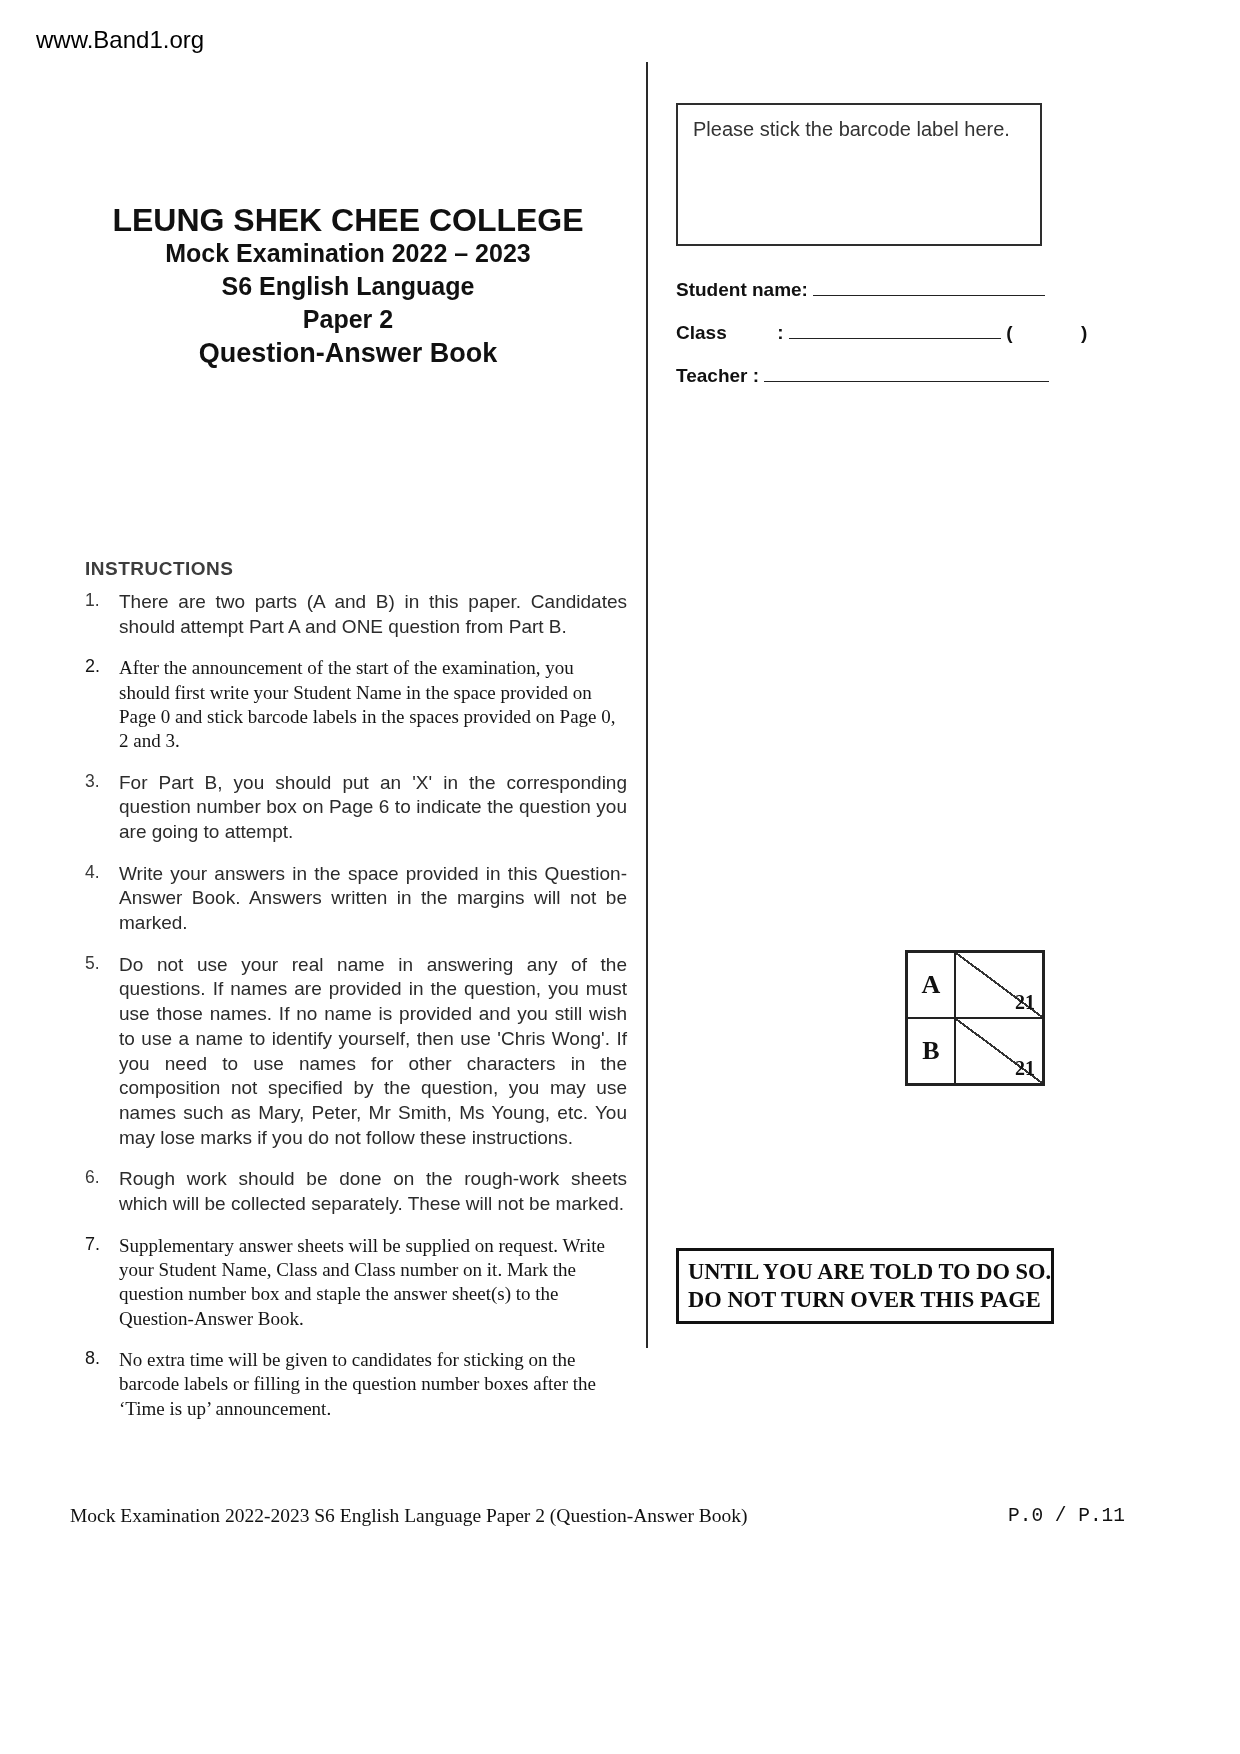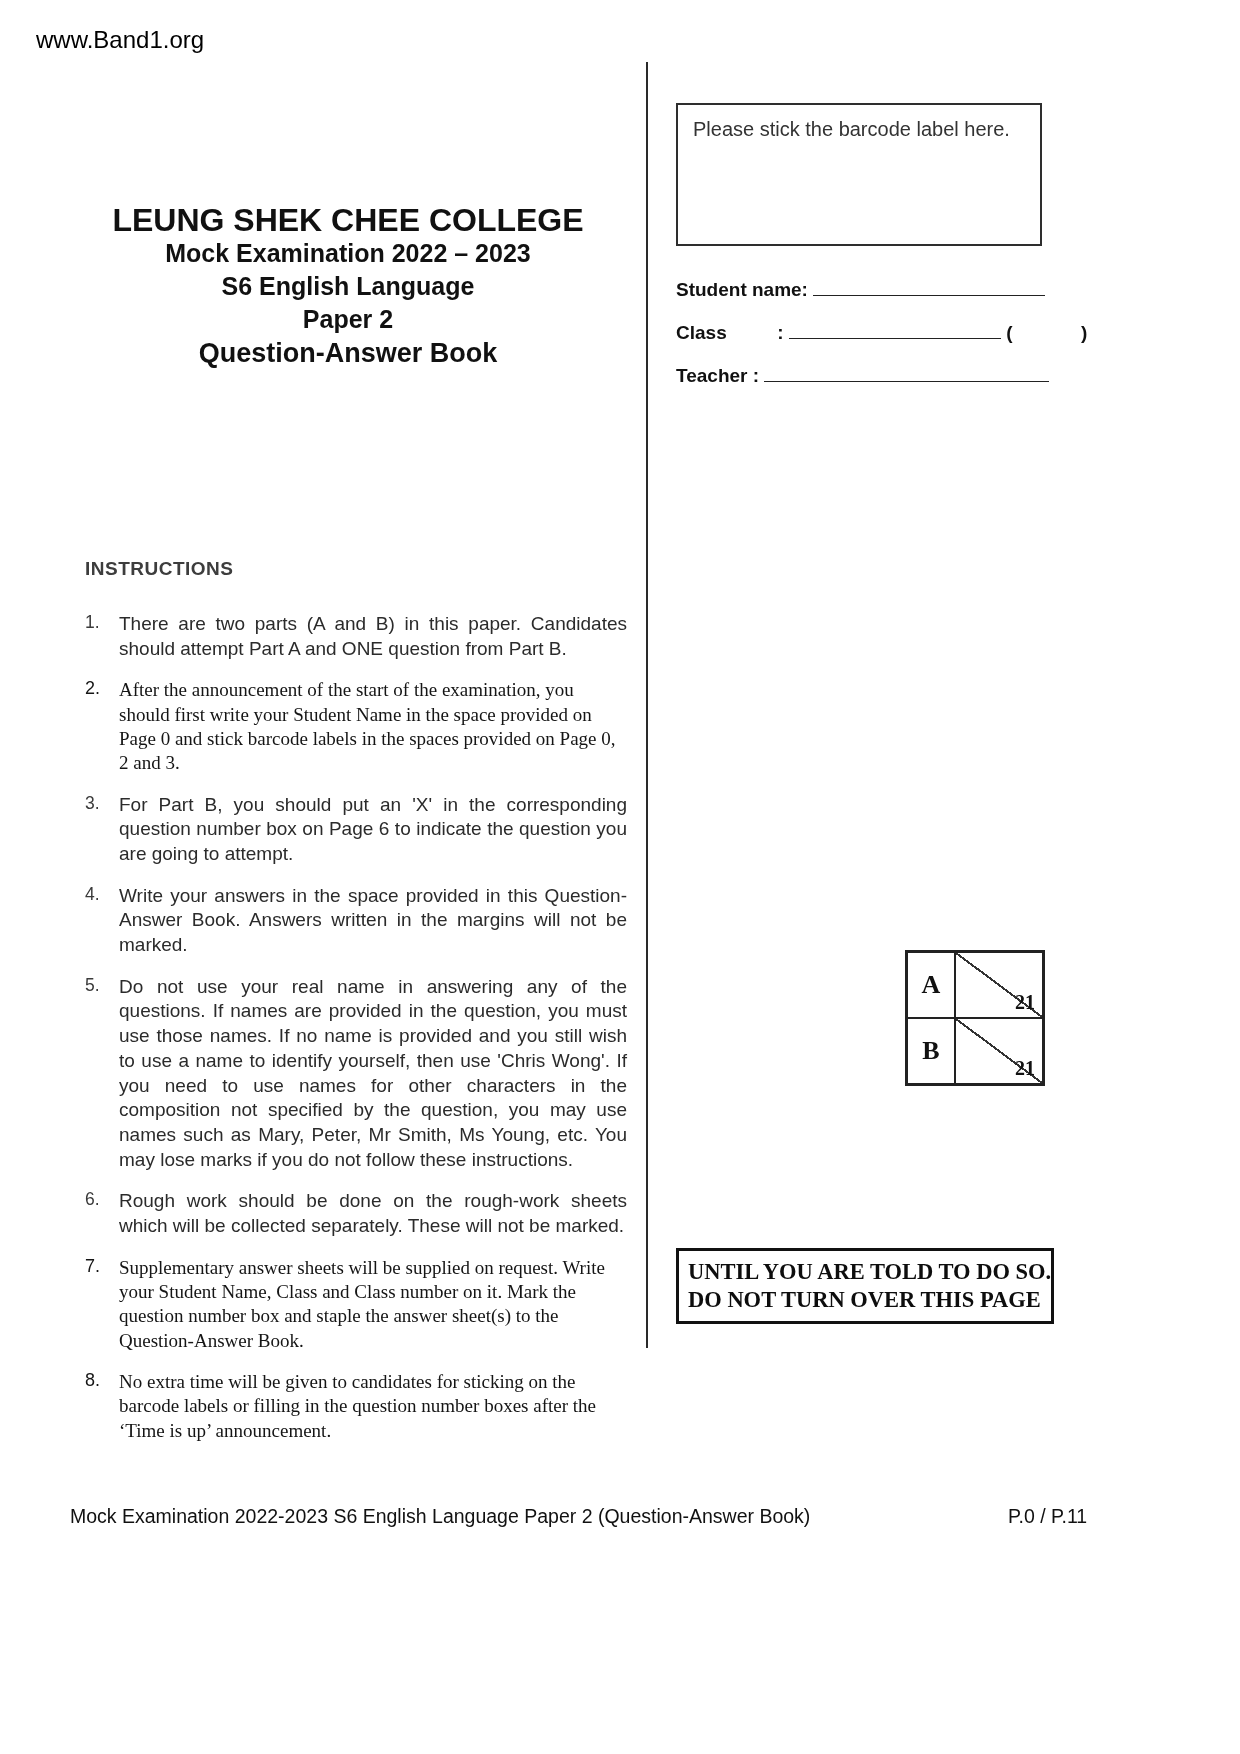--- a/index.html
+++ b/index.html
@@ -32,21 +32,21 @@
     position:absolute;left:70px;top:402px;width:540px;
     font-size:22px;color:#1a1a1a;
   }
   .meta-row{display:flex;line-height:31px;}
   .meta-row .m-label{width:202px;}
   .instructions{
     position:absolute;left:85px;top:558px;width:542px;
   }
   .instructions-title{
     font-size:19px;font-weight:bold;color:#3d3d3d;
-    letter-spacing:.5px;margin-bottom:32px;
+    letter-spacing:.5px;margin-bottom:10px;
   }
   .instr-item{
     display:flex;margin-bottom:17px;color:#2b2b2b;
   }
   .instr-item .num{
     width:34px;flex:0 0 34px;font-size:17.5px;color:#3a3a3a;
   }
   .instr-item .txt{
     flex:1;font-size:19px;line-height:1.3;text-align:justify;
   }
@@ -101,25 +101,25 @@
     position:absolute;left:676px;top:1248px;width:378px;
     border:3px solid #111;box-sizing:border-box;
     padding:7px 9px;
     font-family:"Liberation Serif",serif;font-weight:bold;
     font-size:22.5px;line-height:1.25;color:#0d0d0d;
     white-space:nowrap;
   }
   
   .footer-left{
     position:absolute;left:70px;top:1505px;
-    font-family:Liberation Sans, sans-serif;font-size:19.5px;color:#111;
+    font-family:Liberation Serif, serif;font-size:19.5px;color:#111;
   }
   .footer-right{
     position:absolute;left:1008px;top:1505px;
-    font-family:Liberation Sans, sans-serif;font-size:19.5px;color:#111;
+    font-family:Liberation Mono, monospace;font-size:19.5px;color:#111;
   }
 </style>
 </head>
 <body>
 
 <div class="page">
 
   <div class="watermark">www.Band1.org</div>
 
   <div class="divider"></div>

